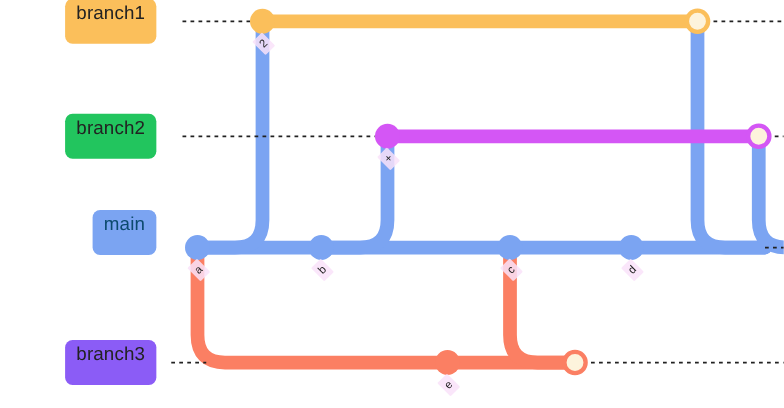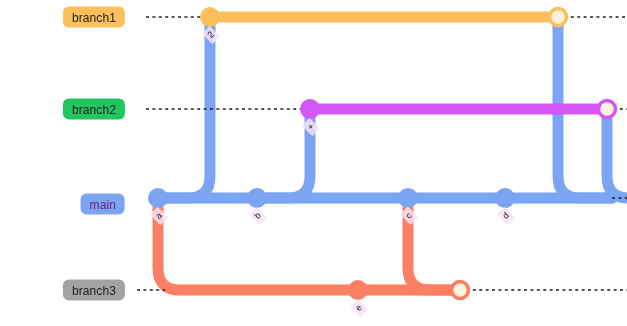--- a/index.html
+++ b/index.html
@@ -1,21 +1,21 @@
 <!DOCTYPE html>
 <html><head>
 <meta charset="utf-8">
 <style>
   html,body{margin:0;padding:0;background:#ffffff;}
   body{width:627px;height:326px;position:relative;overflow:hidden;
        font-family:"Liberation Sans",sans-serif;}
   #stage{position:absolute;inset:0;width:627px;height:326px;}
   #gitgraph{position:absolute;left:0;top:0;}
   .lane-label{position:absolute;transform:translate(-100%,-50%);
-    border-radius:6px;padding:3px 9px 1px 9px;font-size:12px;line-height:17px;
+    border-radius:6px;padding:3px 9px 16px 9px;font-size:15px;line-height:17px;
     color:#222222;white-space:nowrap;letter-spacing:.1px;}
   .tag-badge{position:absolute;transform:translate(-50%,-50%) rotate(-45deg);
     font-size:9px;line-height:9px;color:#1a1a1a;
     background:rgba(249,226,249,0.85);padding:3px 3px;border-radius:1px;
     font-family:"Liberation Sans",sans-serif;}
 </style>
 </head>
 <body>
 
 <div id="stage">
@@ -49,15 +49,15 @@
     </svg>
 <div class="tag-badge" style="left: 159px; top: 216px;">a</div>
     <div class="tag-badge" style="left: 211px; top: 35px;">2</div>
     <div class="tag-badge" style="left: 258px; top: 216px;">b</div>
     <div class="tag-badge" style="left: 311px; top: 127px;">+</div>
     <div class="tag-badge" style="left: 359px; top: 308px;">e</div>
     <div class="tag-badge" style="left: 409px; top: 216px;">c</div>
     <div class="tag-badge" style="left: 506px; top: 216px;">d</div>
     <div class="lane-label" style="left: 125px; top: 17px; background: rgb(251, 191, 91); color: rgb(34, 34, 34);">branch1</div>
     <div class="lane-label" style="left: 125px; top: 109px; background: #22c55e; color: rgb(34, 34, 34);">branch2</div>
-    <div class="lane-label" style="left: 125px; top: 204px; background: rgb(123, 164, 242); color: #701a75;">main</div>
-    <div class="lane-label" style="left: 125px; top: 290px; background: #a3a3a3; color: rgb(34, 34, 34);">branch3</div>
+    <div class="lane-label" style="left: 125px; top: 186px; background: rgb(123, 164, 242); color: #0c4a6e;">main</div>
+    <div class="lane-label" style="left: 125px; top: 290px; background: #8b5cf6; color: rgb(34, 34, 34);">branch3</div>
   </div>
 
 </body></html>

